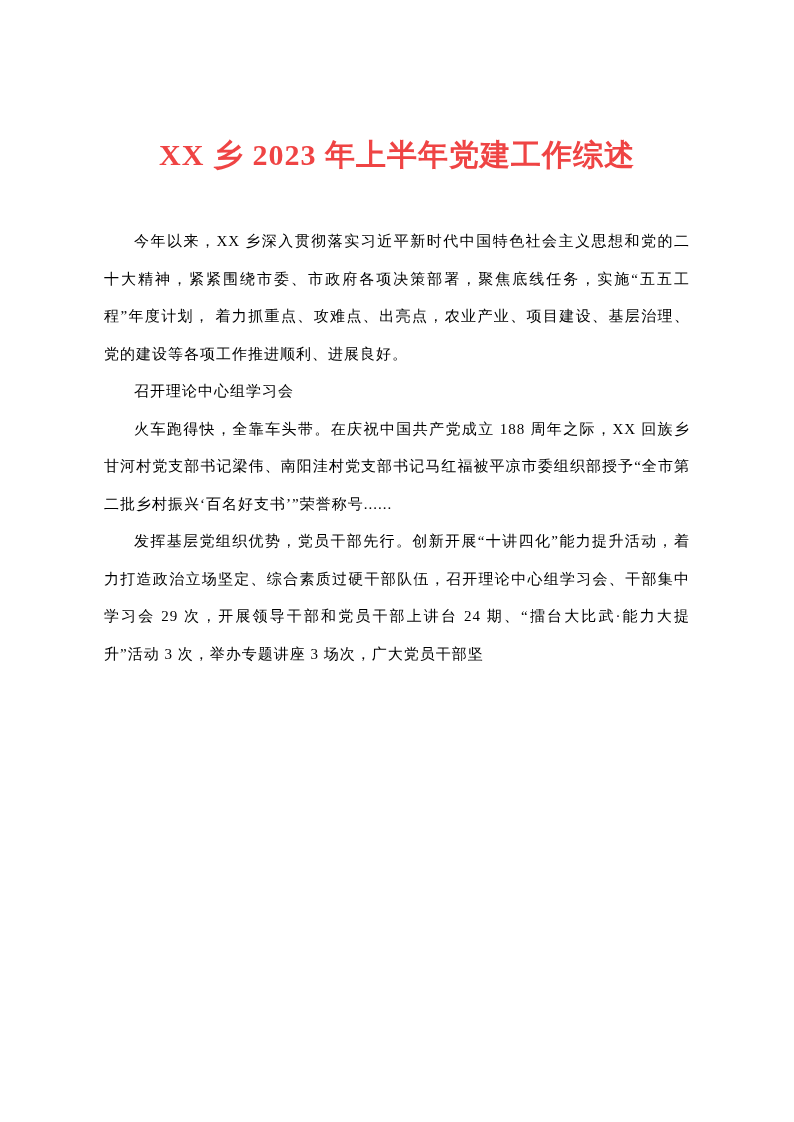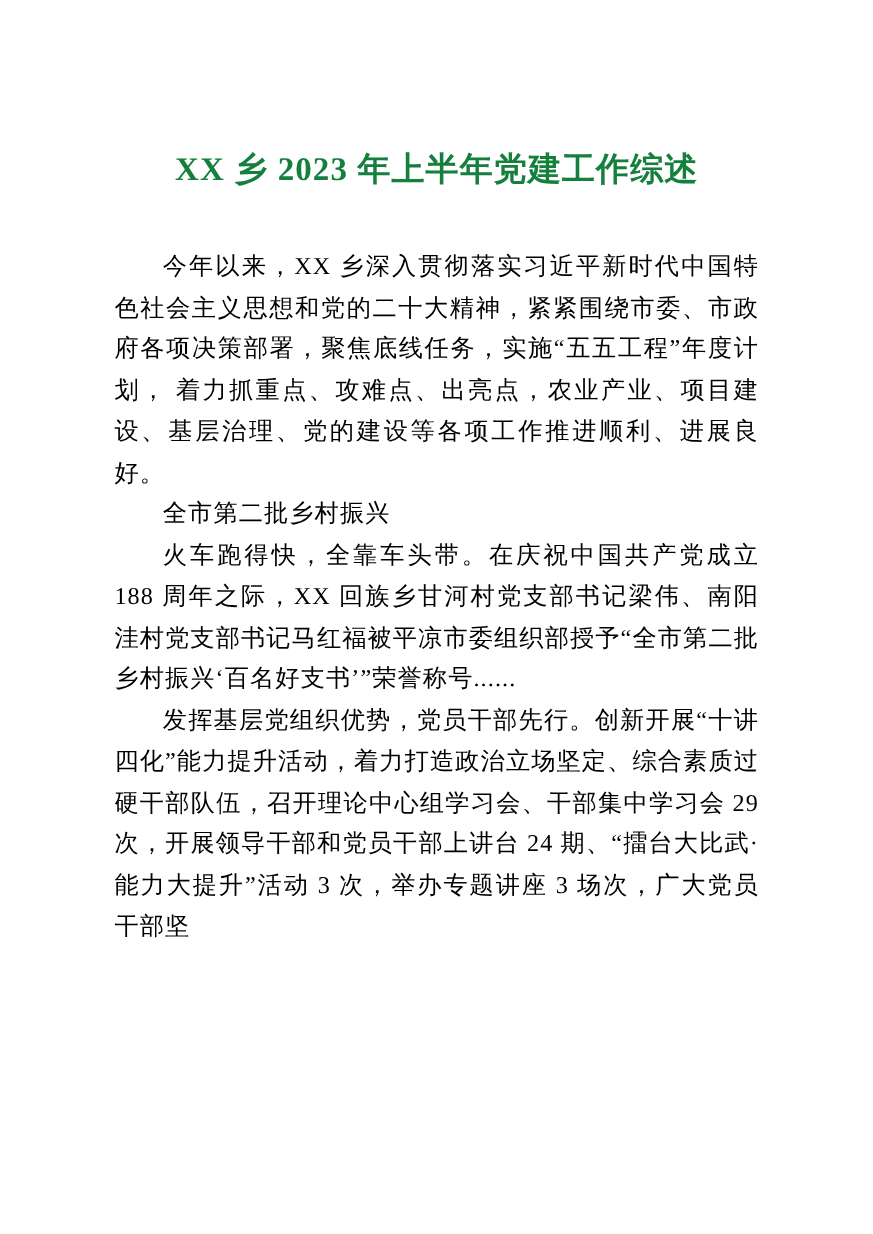--- a/index.html
+++ b/index.html
@@ -19,42 +19,42 @@
     color: #000000;
   }
   .doc-title {
     margin: 0 0 50px 0;
     text-align: center;
     font-family: "Liberation Serif", "DejaVu Serif", serif;
     font-weight: bold;
     font-size: 30px;
     line-height: 36px;
     letter-spacing: 1px;
-    color: #15803d;
+    color: #ef4444;
     white-space: nowrap;
   }
   .doc-body {
     font-family: "Liberation Serif", "DejaVu Serif", serif;
-    font-size: 22px;
+    font-size: 15px;
     line-height: 37.5px;
     letter-spacing: 1px;
     color: #000000;
   }
   .para {
     margin: 0;
     text-indent: 2em;
     text-align: justify;
     text-justify: inter-ideograph;
   }
 </style>
 </head>
 <body>
 
 <div class="page">
   <h1 class="doc-title">XX 乡 2023 年上半年党建工作综述</h1>
 
   <div class="doc-body">
     <p class="para">今年以来，XX 乡深入贯彻落实习近平新时代中国特色社会主义思想和党的二十大精神，紧紧围绕市委、市政府各项决策部署，聚焦底线任务，实施“五五工程”年度计划， 着力抓重点、攻难点、出亮点，农业产业、项目建设、基层治理、党的建设等各项工作推进顺利、进展良好。</p>
-    <p class="para">全市第二批乡村振兴</p>
+    <p class="para">召开理论中心组学习会</p>
     <p class="para">火车跑得快，全靠车头带。在庆祝中国共产党成立 188 周年之际，XX 回族乡甘河村党支部书记梁伟、南阳洼村党支部书记马红福被平凉市委组织部授予“全市第二批乡村振兴‘百名好支书’”荣誉称号......</p>
     <p class="para">发挥基层党组织优势，党员干部先行。创新开展“十讲四化”能力提升活动，着力打造政治立场坚定、综合素质过硬干部队伍，召开理论中心组学习会、干部集中学习会 29 次，开展领导干部和党员干部上讲台 24 期、“擂台大比武·能力大提升”活动 3 次，举办专题讲座 3 场次，广大党员干部坚</p>
   </div>
 </div>
 
 </body></html>

